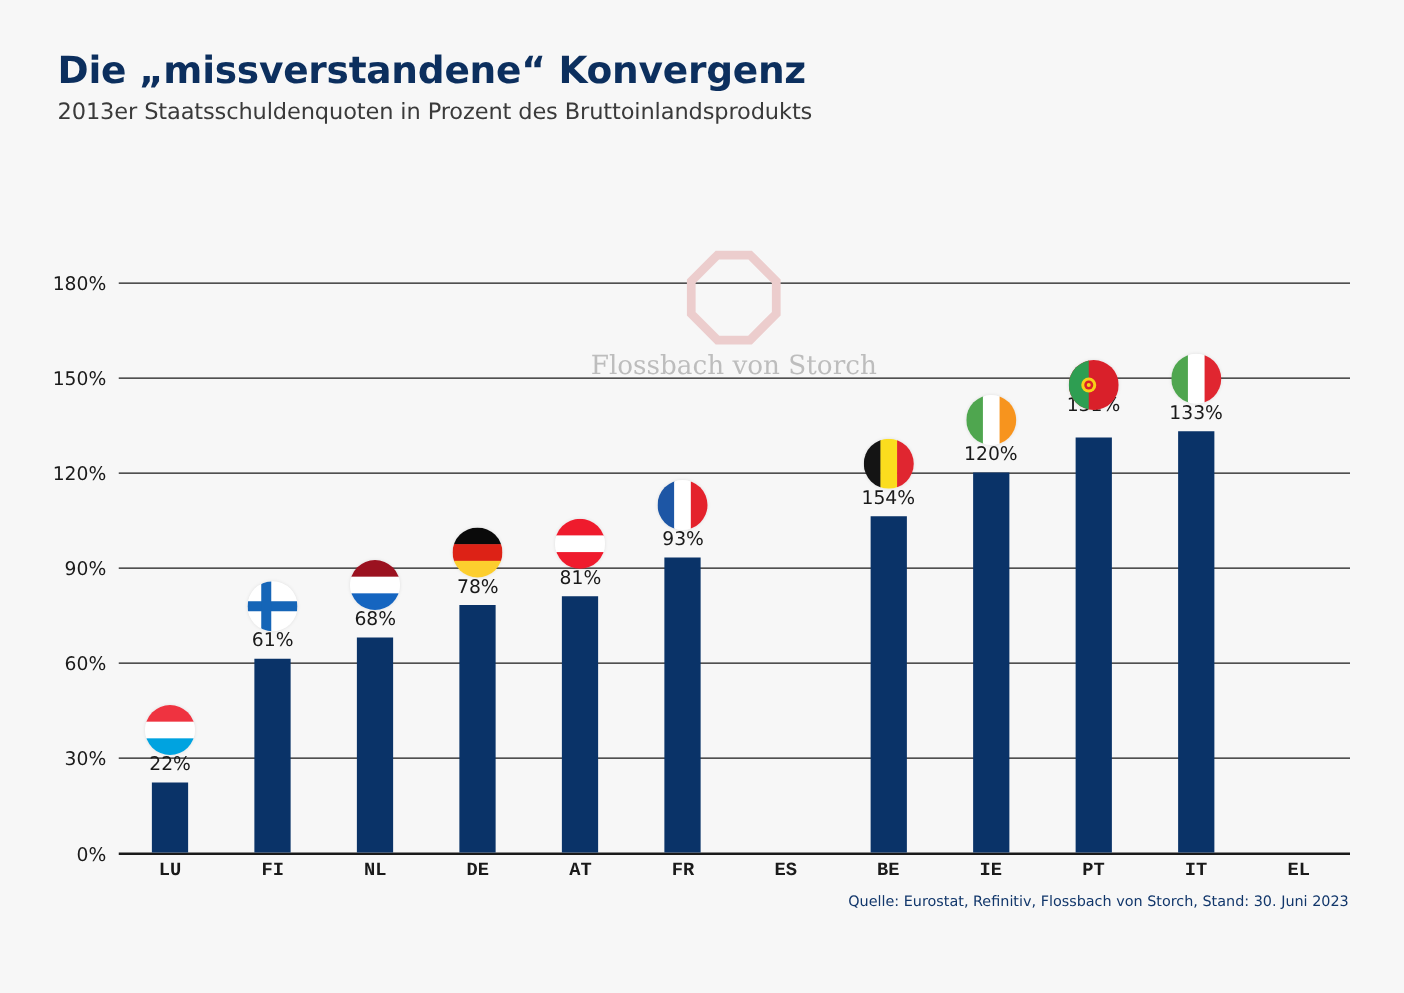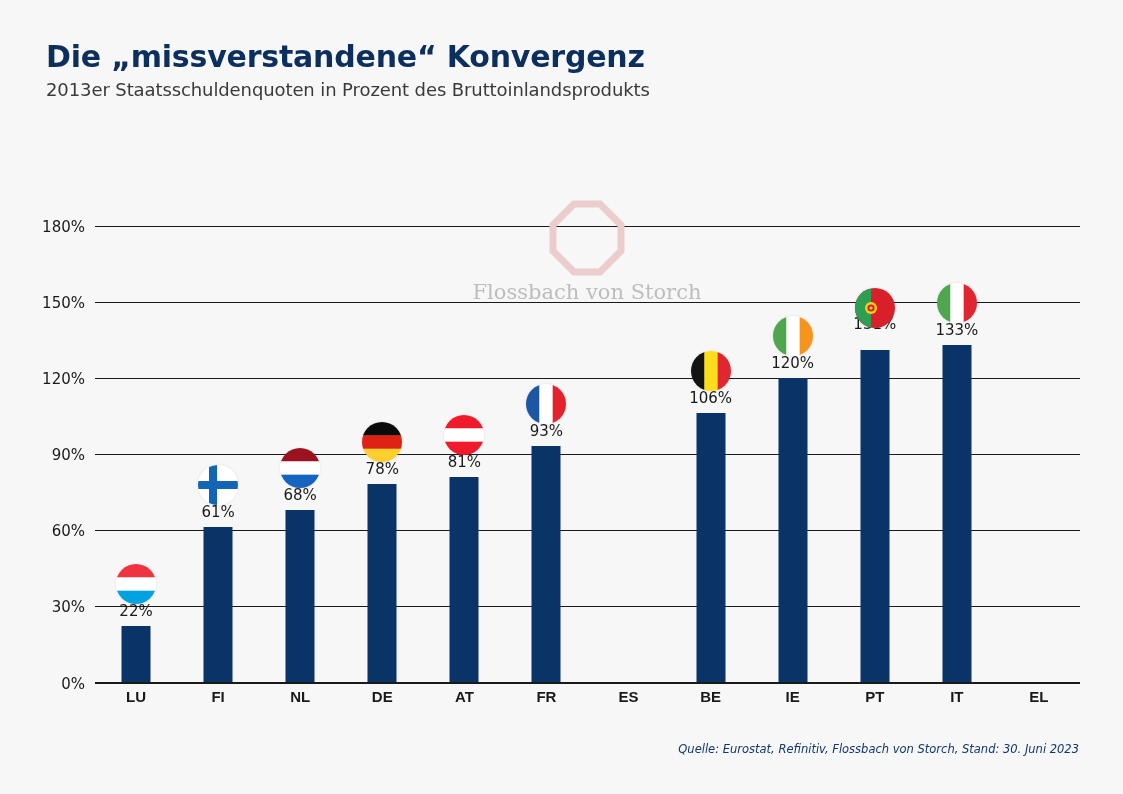--- a/index.html
+++ b/index.html
@@ -145,36 +145,35 @@
     left: 95px;
     top: 684px;
     width: 985px;
     height: 30px;
   }
   .xtick {
     position: absolute;
     width: 82px;
     text-align: center;
     top: 4px;
-    font-family: Liberation Sans, sans-serif;
+    font-family: Liberation Mono, monospace;
     font-size: 15px;
     font-weight: bold;
     color: #1a1a1a;
   }
 
   
   #source-note {
     position: absolute;
     right: 44px;
-    top: 742px;
+    top: 714px;
     font-family: "DejaVu Sans", sans-serif;
     font-size: 11.5px;
     color: #12376b;
     white-space: nowrap;
-    font-style: italic;
   }
 </style>
 </head>
 <body>
 
 <div id="header">
   <div id="chart-title">Die „missverstandene“ Konvergenz</div>
   <div id="chart-subtitle">2013er Staatsschuldenquoten in Prozent des Bruttoinlandsprodukts</div>
 </div>
 
@@ -273,21 +272,21 @@
         <div class="flag" style="top: 264.4px;">
           <svg viewBox="0 0 40 40">
             <rect x="0" y="0" width="13.733333333333334" height="40" fill="#1d56a5"></rect>
             <rect x="13.333333333333334" y="0" width="13.733333333333334" height="40" fill="#ffffff"></rect>
             <rect x="26.666666666666668" y="0" width="13.733333333333334" height="40" fill="#e4222c"></rect>
           </svg>
         </div>
       </div>
       <div class="bar-group" style="left: 574.583px; width: 82.0833px;">
         <div class="bar" style="height: 268.533px; background: rgb(10, 51, 104);"></div>
-        <div class="bar-value" style="top: 269.467px;">106%</div>
+        <div class="bar-value" style="top: 269.467px;">154%</div>
         <div class="flag" style="top: 231.467px;">
           <svg viewBox="0 0 40 40">
             <rect x="0" y="0" width="13.733333333333334" height="40" fill="#141414"></rect>
             <rect x="13.333333333333334" y="0" width="13.733333333333334" height="40" fill="#fbdd1e"></rect>
             <rect x="26.666666666666668" y="0" width="13.733333333333334" height="40" fill="#e02630"></rect>
           </svg>
         </div>
       </div>
       <div class="bar-group" style="left: 656.667px; width: 82.0833px;">
         <div class="bar" style="height: 304px; background: rgb(10, 51, 104);"></div>

